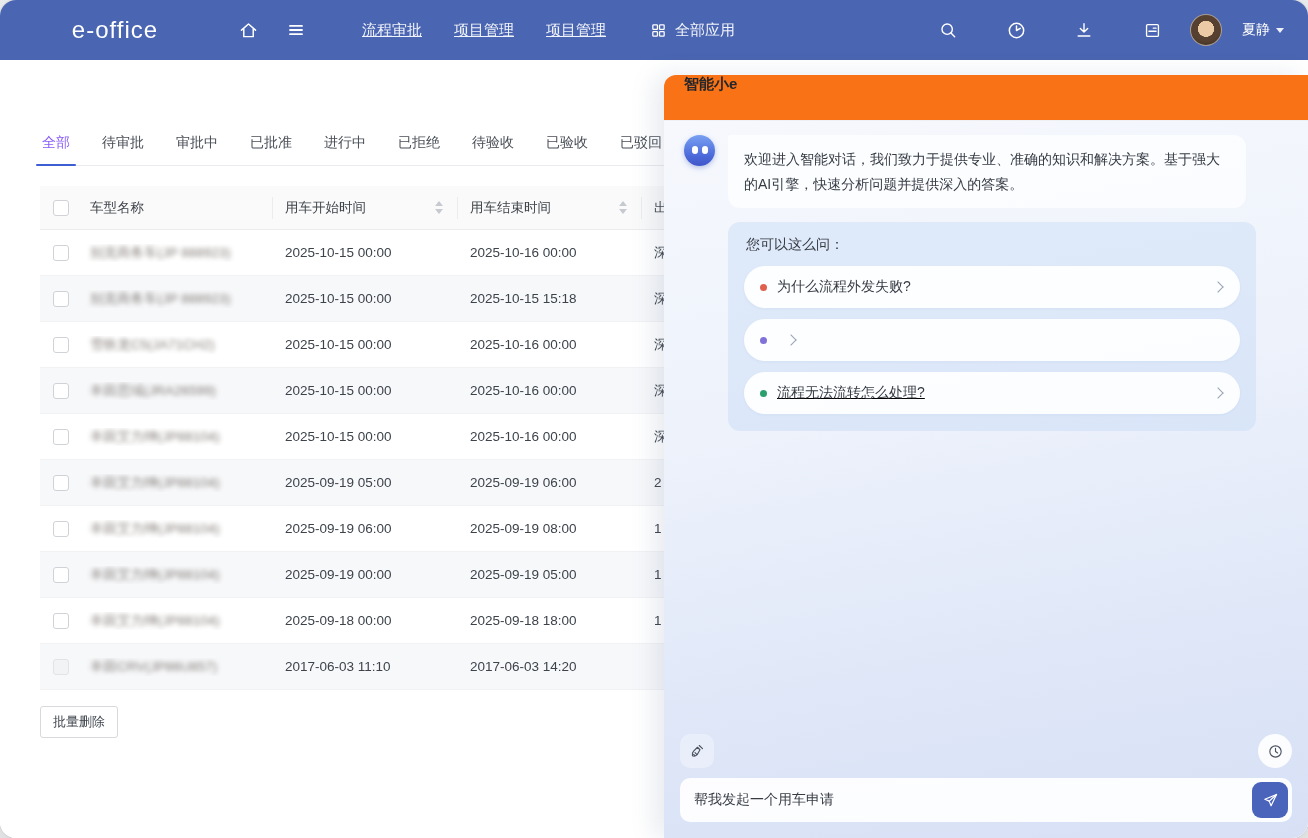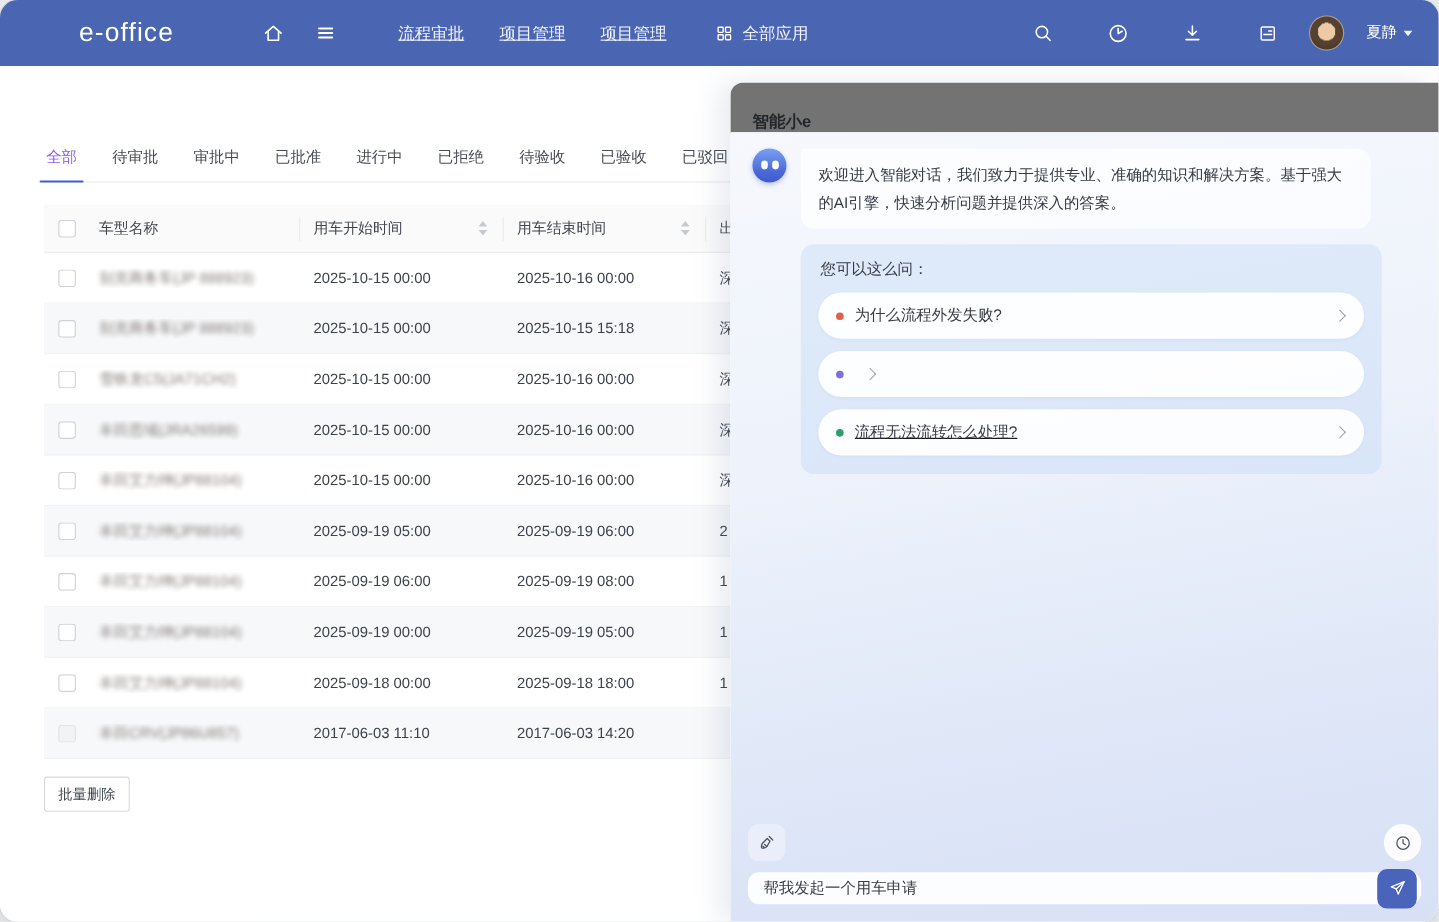--- a/index.html
+++ b/index.html
@@ -79,22 +79,22 @@
     border-right:4px solid transparent; border-top:5px solid #c6cad0; }
   .blurred { filter:blur(2.6px); color:#6d655f; opacity:.85; }
   .btn-batch { margin-top:16px; background:#fff; border:1px solid #d7d9dc; border-radius:3px;
     font-size:13px; color:#3f454d; padding:6px 12px; cursor:pointer;
     font-family:inherit; }
 
   
   .chat { flex:1; margin-top:15px; border-radius:12px 0 0 0; overflow:hidden;
     display:flex; flex-direction:column; position:relative;
     box-shadow:-10px 0 24px rgba(90,110,150,.14); background:#fbfcfe; }
-  .chat-header { height:46px; background:#737373; border-bottom:1px solid #eef0f4;
-    display:flex; align-items:flex-end; padding:0 20px; flex:0 0 auto; }
+  .chat-header { height:46px; background:#f97316; border-bottom:1px solid #eef0f4;
+    display:flex; align-items:flex-start; padding:0 20px; flex:0 0 auto; }
   .chat-title { font-size:15px; font-weight:bold; color:#23262b; }
   .chat-bg { flex:1; display:flex; flex-direction:column; min-height:0;
     background:linear-gradient(170deg,#f6f8fd 0%, #edf2fb 40%, #dde5f7 78%, #d8e0f6 100%); }
   .chat-body { flex:1; padding:14px 20px; overflow:hidden; }
 
   .msg-row { display:flex; align-items:flex-start; }
   .bot-avatar { width:31px; height:31px; border-radius:50%; flex:0 0 auto;
     background:linear-gradient(180deg,#79a0f2 0%, #4a67d8 70%, #3f58c9 100%);
     display:flex; align-items:center; justify-content:center; gap:4px;
     box-shadow:0 2px 5px rgba(70,100,190,.35); }
@@ -113,21 +113,21 @@
   .pill .q { font-size:14px; color:#363b44; flex:1; white-space:nowrap; overflow:hidden; }
   .chev { width:8px; height:8px; border-right:1.8px solid #9aa3b5; border-top:1.8px solid #9aa3b5;
     transform:rotate(45deg); flex:0 0 auto; margin-left:10px; }
 
   .chat-footer { flex:0 0 auto; padding:0 16px 16px; }
   .tools { display:flex; align-items:center; justify-content:space-between; margin-bottom:10px; }
   .tool-btn { width:34px; height:34px; border-radius:10px; background:rgba(235,240,250,.85);
     display:flex; align-items:center; justify-content:center; cursor:pointer; }
   .tool-btn.round { border-radius:50%; background:rgba(255,255,255,.9); }
   .tool-btn svg { stroke:#4b5160; fill:none; stroke-width:1.6; stroke-linecap:round; stroke-linejoin:round; }
-  .input-bar { height:29px; background:rgba(255,255,255,.92); border-radius:10px;
+  .input-bar { height:44px; background:rgba(255,255,255,.92); border-radius:10px;
     display:flex; align-items:center; padding:0 4px 0 14px; }
   .chat-input { flex:1; border:none; outline:none; background:transparent;
     font-size:14px; color:#363b44; font-family:inherit; height:100%; }
   .send-btn { width:36px; height:36px; border-radius:9px; background:#4a63bb; border:none;
     display:flex; align-items:center; justify-content:center; cursor:pointer; flex:0 0 auto; }
   .send-btn svg { stroke:#fff; fill:none; stroke-width:1.7; stroke-linecap:round; stroke-linejoin:round; }
 </style>
 </head>
 <body>
 

